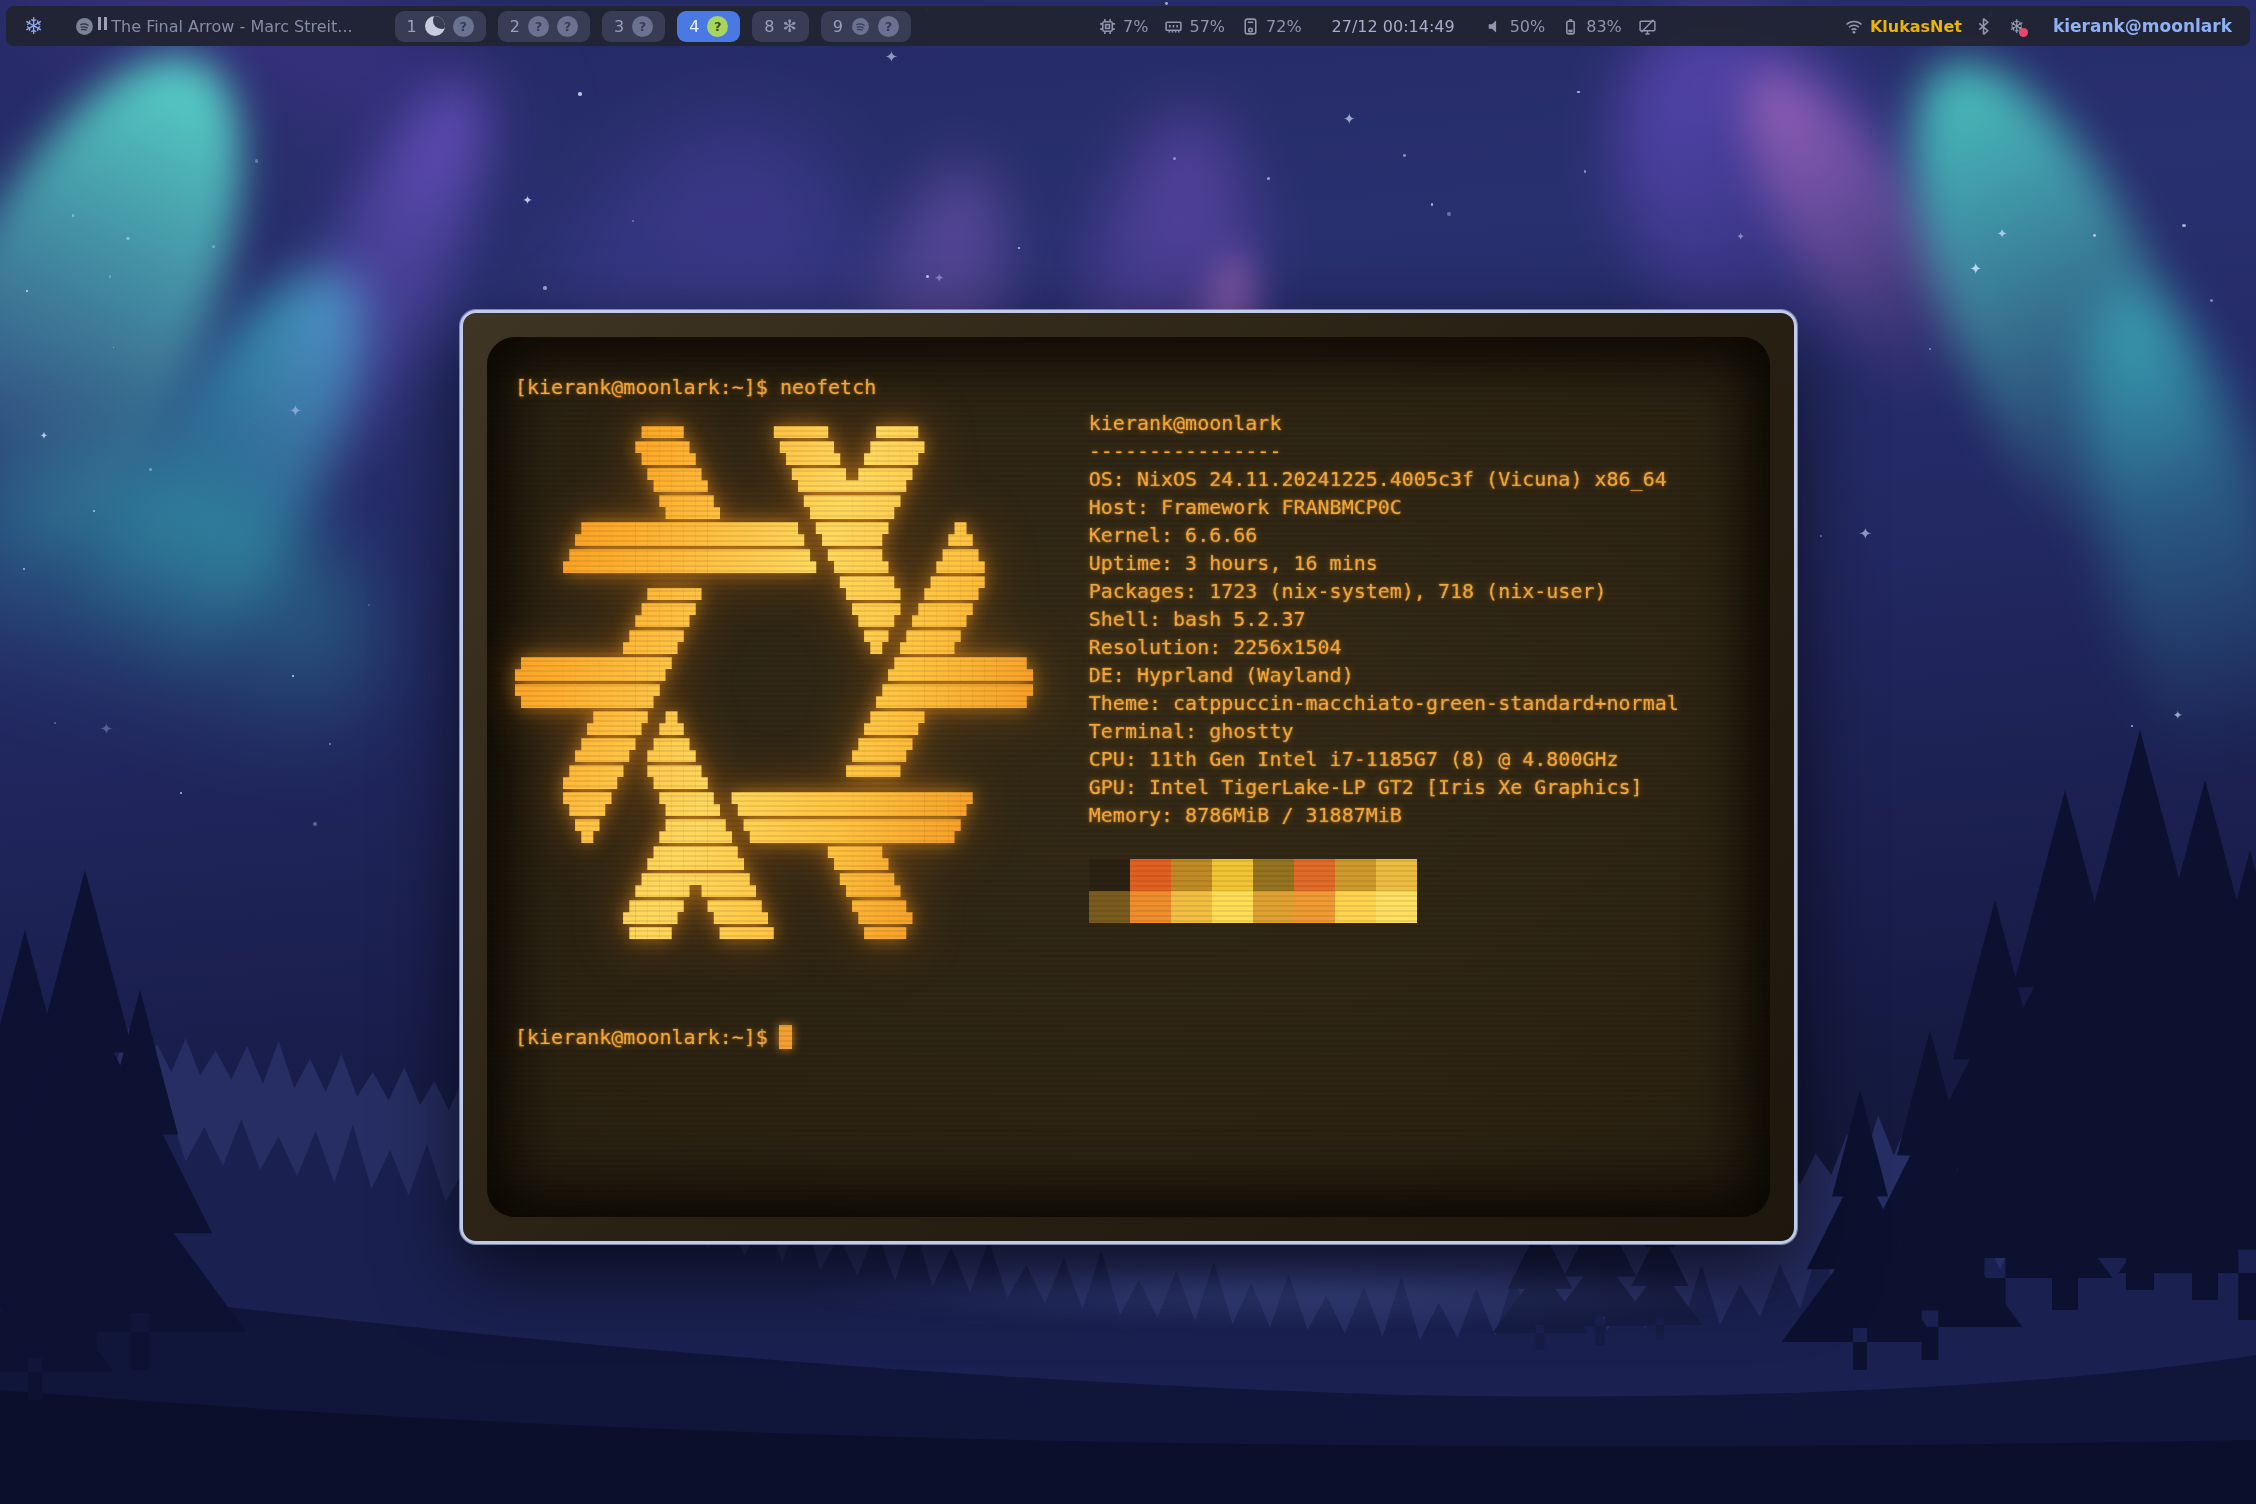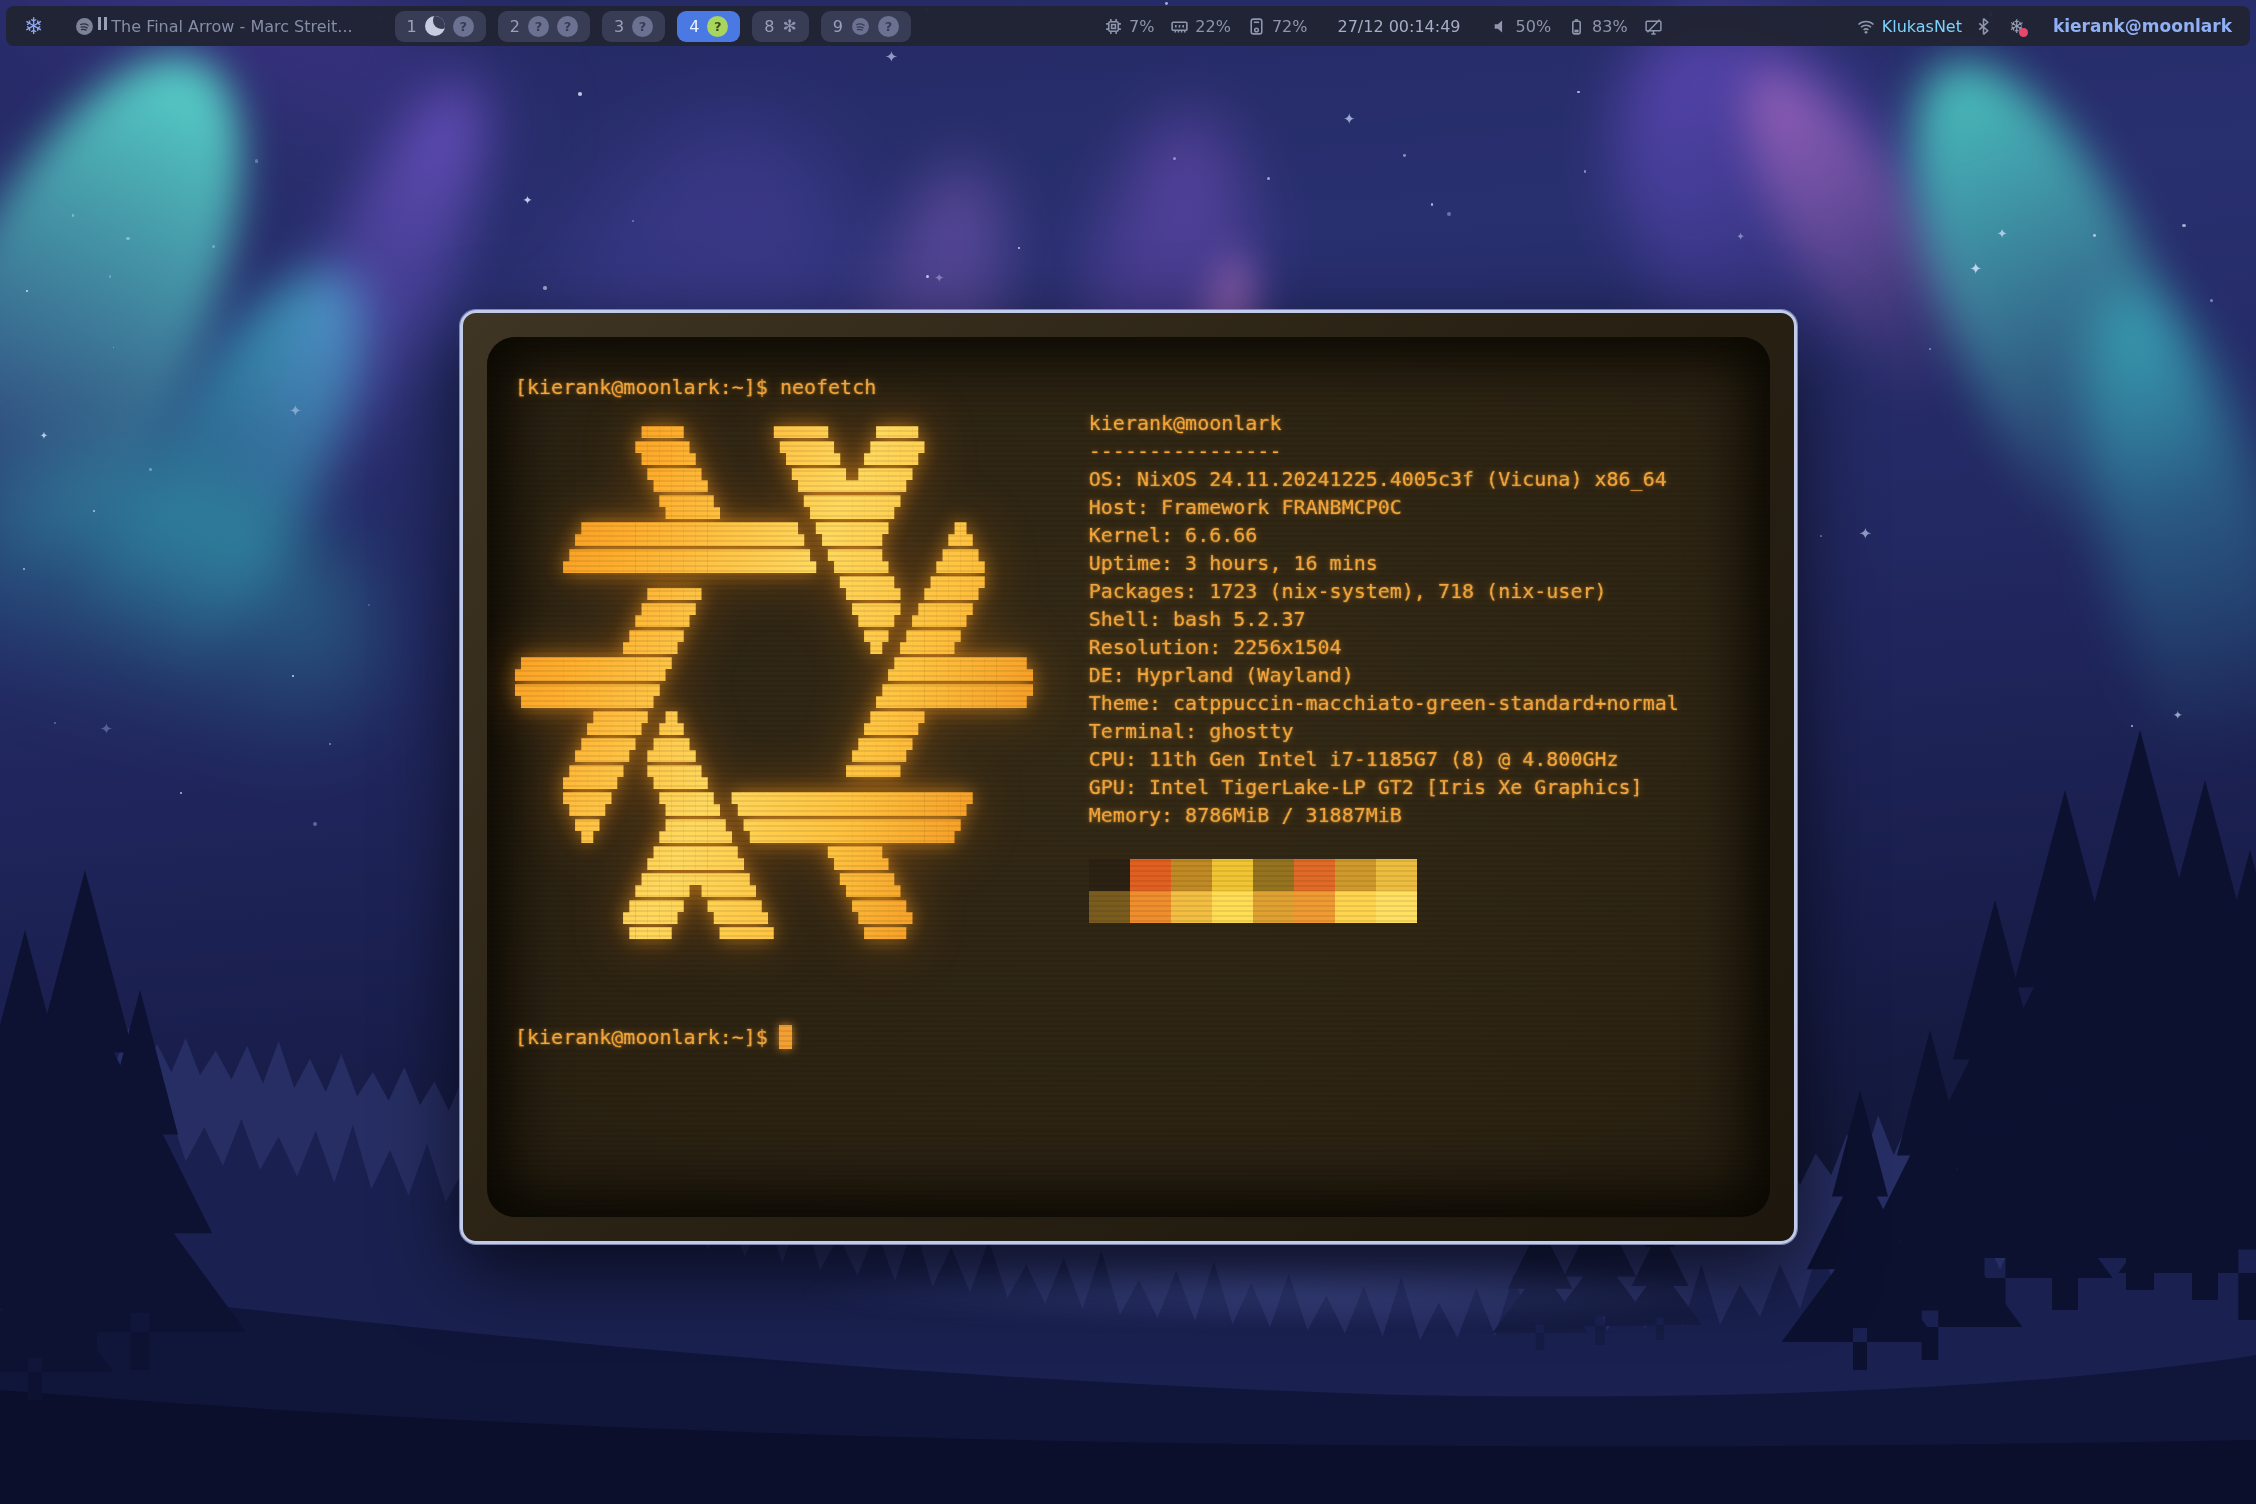--- a/index.html
+++ b/index.html
@@ -36,21 +36,21 @@
   .qicon { display:inline-flex; align-items:center; justify-content:center; width:21px; height:21px;
     border-radius:50%; background:#6b7190; color:#383d55; font-size:13px; font-weight:bold; }
   .ws.active .qicon { background:#a8d65c; color:#3c4a22; }
   .moon-icon { position:relative; width:20px; height:20px; border-radius:50%; background:#c7cde0; overflow:hidden; }
   .moon-icon::after { content:""; position:absolute; left:8px; top:-4px; width:17px; height:17px; border-radius:50%; background:#383d55; }
   .pinwheel-icon { font-size:17px; color:#8d94ad; }
   .stat { display:flex; align-items:center; gap:6px; }
   .stat svg, .media svg, .bar-right svg { display:block; }
   .clock { color:#a6adc8; margin:0 14px; }
   .bar-right { display:flex; align-items:center; gap:14px; }
-  .net-label { color:#7dd3fc; }
+  .net-label { color:#eab308;font-weight:bold; }
   .tray-nix { position:relative; color:#9aa1b8; font-size:19px; line-height:1; margin-left:4px; }
   .tray-nix::after { content:""; position:absolute; right:-3px; bottom:-1px; width:9px; height:9px;
     border-radius:50%; background:#e8476d; }
   .user-label { color:#8fb0f5; font-size:17px; font-weight:bold; margin-left:14px; }
 
   
   .terminal { position:absolute; left:460px; top:310px; width:1337px; height:934px;
     border:3px solid #c1cbec; border-radius:16px; padding:24px;
     background:linear-gradient(135deg,#3f3524 0%,#2a2214 45%,#1d170d 100%);
     box-shadow:0 0 0 1px #7e88ae, 0 26px 80px rgba(0,0,0,.65); z-index:20; }
@@ -344,21 +344,21 @@
             <rect x="7.2" y="7.2" width="3.6" height="3.6"></rect>
             <path d="M6.5 2v2.5M11.5 2v2.5M6.5 13.5V16M11.5 13.5V16M2 6.5h2.5M2 11.5h2.5M13.5 6.5H16M13.5 11.5H16"></path>
           </svg>
         <span>7%</span>
       </div>
       <div class="stat">
         <svg width="19" height="19" viewBox="0 0 18 18" fill="none" stroke="#8f96ad" stroke-width="1.5">
             <rect x="2" y="5" width="14" height="7.5" rx="1"></rect>
             <path d="M5 12.5v2.2M8 12.5v2.2M11 12.5v2.2M14 12.5v2.2M5.5 7.5v2.5M9 7.5v2.5M12.5 7.5v2.5"></path>
           </svg>
-        <span>22%</span>
+        <span>57%</span>
       </div>
       <div class="stat">
         <svg width="19" height="19" viewBox="0 0 18 18" fill="none" stroke="#8f96ad" stroke-width="1.5">
             <rect x="4" y="2" width="10" height="14" rx="2"></rect>
             <circle cx="9" cy="12.3" r="1.7"></circle>
             <path d="M6.5 5h5"></path>
           </svg>
         <span>72%</span>
       </div>
       <div class="clock"><span>27/12 00:14:49</span></div>

